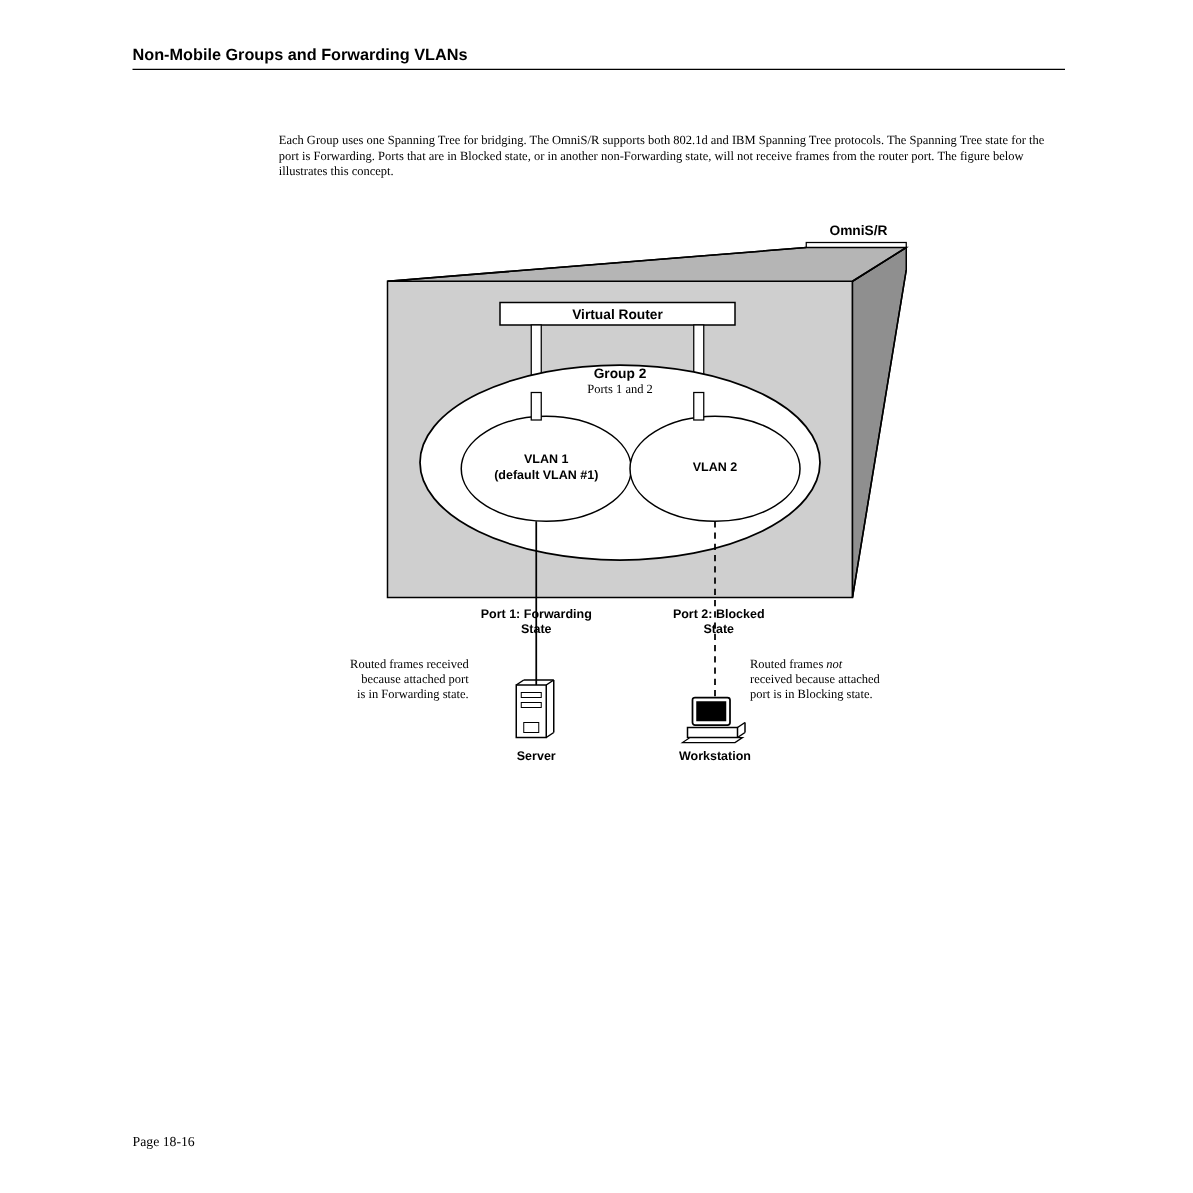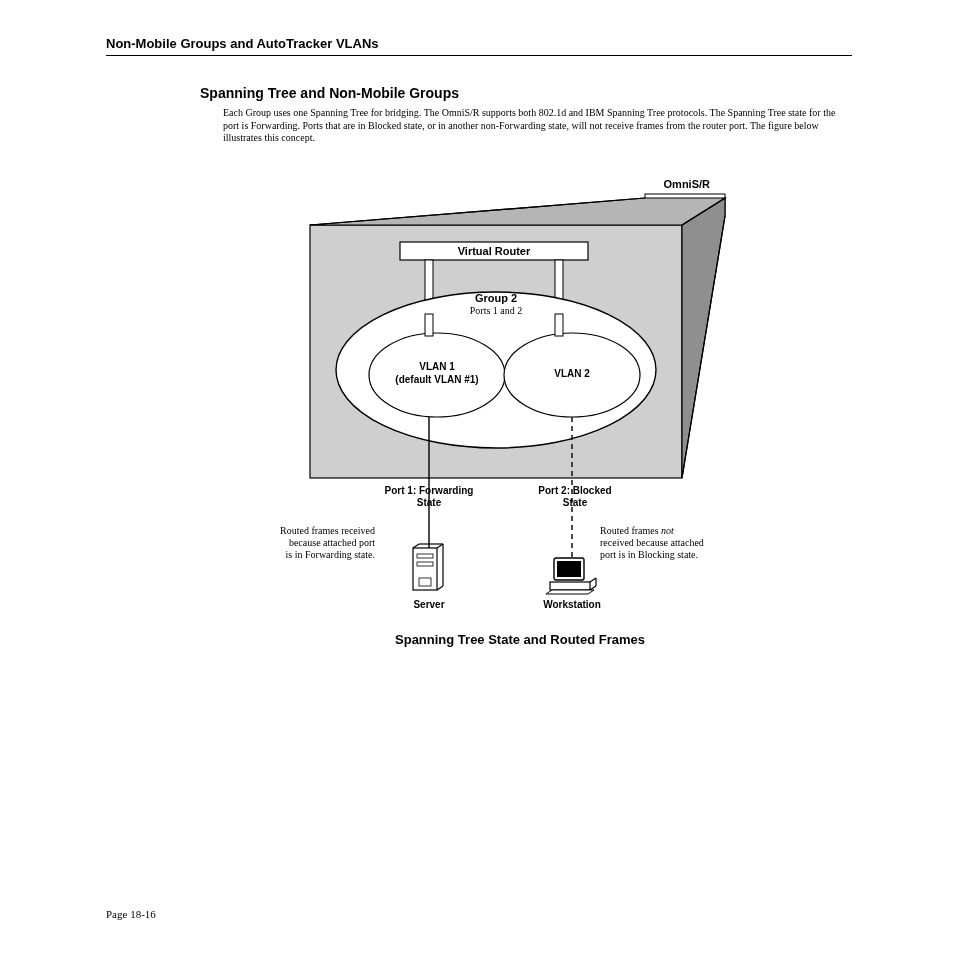--- a/index.html
+++ b/index.html
@@ -91,23 +91,22 @@
     top: 908px;
     font-family: "Times New Roman", Georgia, serif;
     font-size: 11px;
   }
 </style>
 </head>
 <body>
 
 <div class="page">
 
-  <div class="running-head">Non-Mobile Groups and AutoTracker VLANs</div>
-
-  <div class="section-title">Spanning Tree and Non-Mobile Groups</div>
+  <div class="running-head">Non-Mobile Groups and Forwarding VLANs</div>
+
 
   <div class="body-text">Each Group uses one Spanning Tree for bridging. The OmniS/R supports both 802.1d and IBM Spanning Tree protocols. The Spanning Tree state for the port is Forwarding. Ports that are in Blocked state, or in another non-Forwarding state, will not receive frames from the router port. The figure below illustrates this concept.</div>
 
   <div class="figure">
     <svg width="640" height="450" viewBox="0 0 640 450">
 
       <text x="510" y="8" text-anchor="end" class="diagram-label">OmniS/R</text>
 
       <g>
         <rect x="445" y="18" width="80" height="18" fill="#ddd" stroke="#000" stroke-width="1"></rect>
@@ -198,17 +197,16 @@
         <line x1="42" y1="20" x2="42" y2="28" stroke="#000" stroke-width="1.2"></line>
         <line x1="42" y1="28" x2="36" y2="32" stroke="#000" stroke-width="1.2"></line>
 
         <polygon points="-8,36 34,36 40,32 -2,32" fill="#fff" stroke="#000" stroke-width="1"></polygon>
       </g>
       <text x="372" y="428" text-anchor="middle" class="diagram-label-small">Workstation</text>
 
     </svg>
   </div>
 
-  <div class="fig-caption">Spanning Tree State and Routed Frames</div>
 
   <div class="page-num">Page 18-16</div>
 
 </div>
 
 </body></html>

